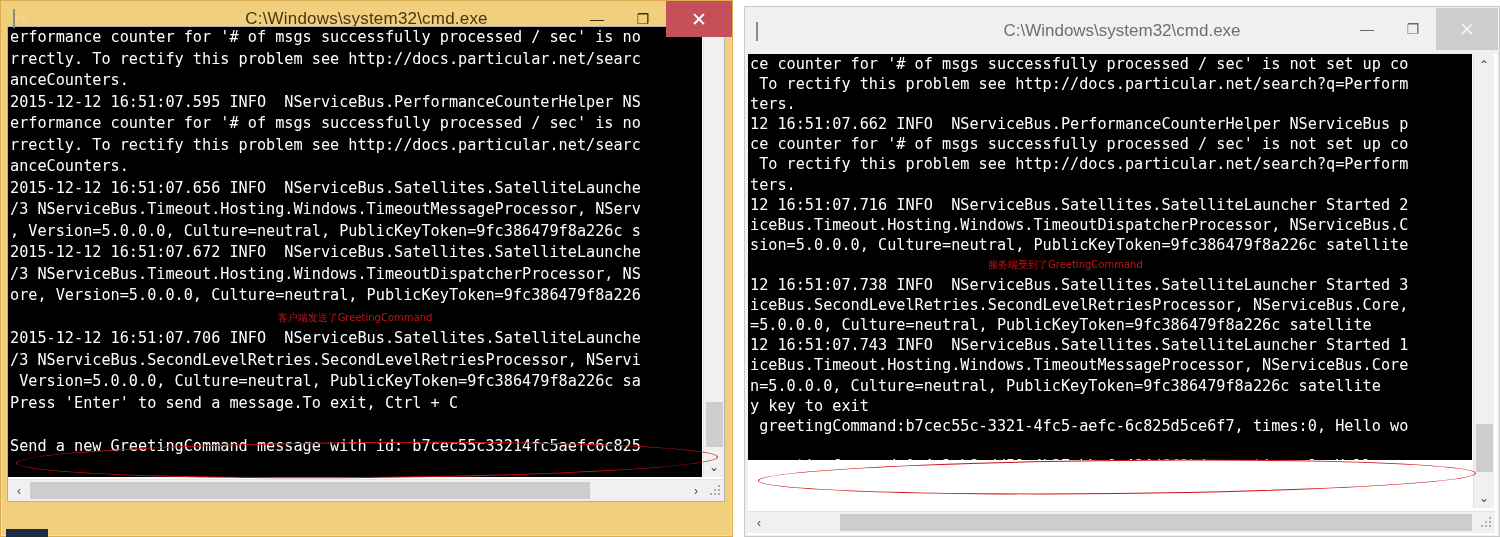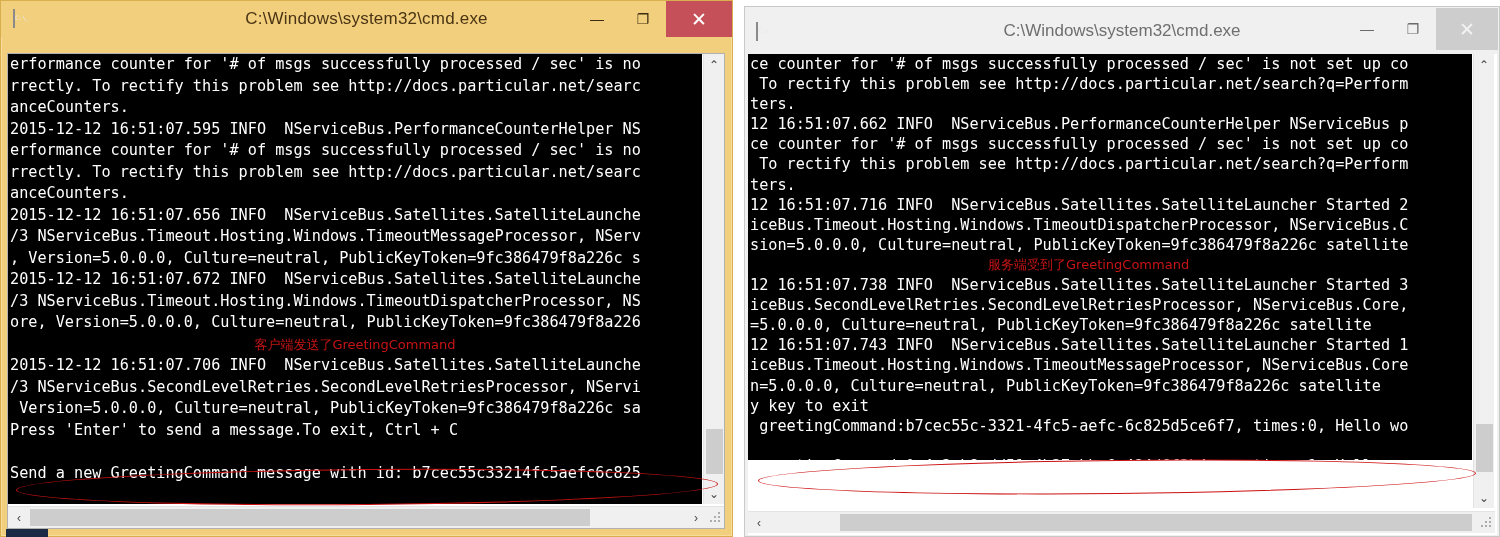--- a/index.html
+++ b/index.html
@@ -69,21 +69,21 @@
   }
   #win-left .btn.close {
     width: 66px;
     background: #c5505a;
     color: #ffffff;
     font-size: 19px;
   }
   #win-left .client {
     position: absolute;
     left: 6px;
-    top: 52px;
+    top: 25px;
     width: 718px;
     height: 476px;
     background: #ffffff;
     border: 1px solid #b0b0b0;
     box-sizing: border-box;
   }
 
   
   #win-right {
     left: 744px;
@@ -166,21 +166,21 @@
     line-height: 20.1px;
   }
   .console .line {
     white-space: pre;
     padding-left: 2px;
   }
   .console .line.blank { color: transparent; }
   .console .zh {
     color: #c81414;
     font-family: "DejaVu Sans", sans-serif;
-    font-size: 13px;
+    font-size: 10px;
     display: block;
     text-align: center;
     white-space: pre;
   }
   #console-right .zh { text-align: left; padding-left: 240px; }
 
   
   .vscroll {
     position: absolute;
     top: 0;

